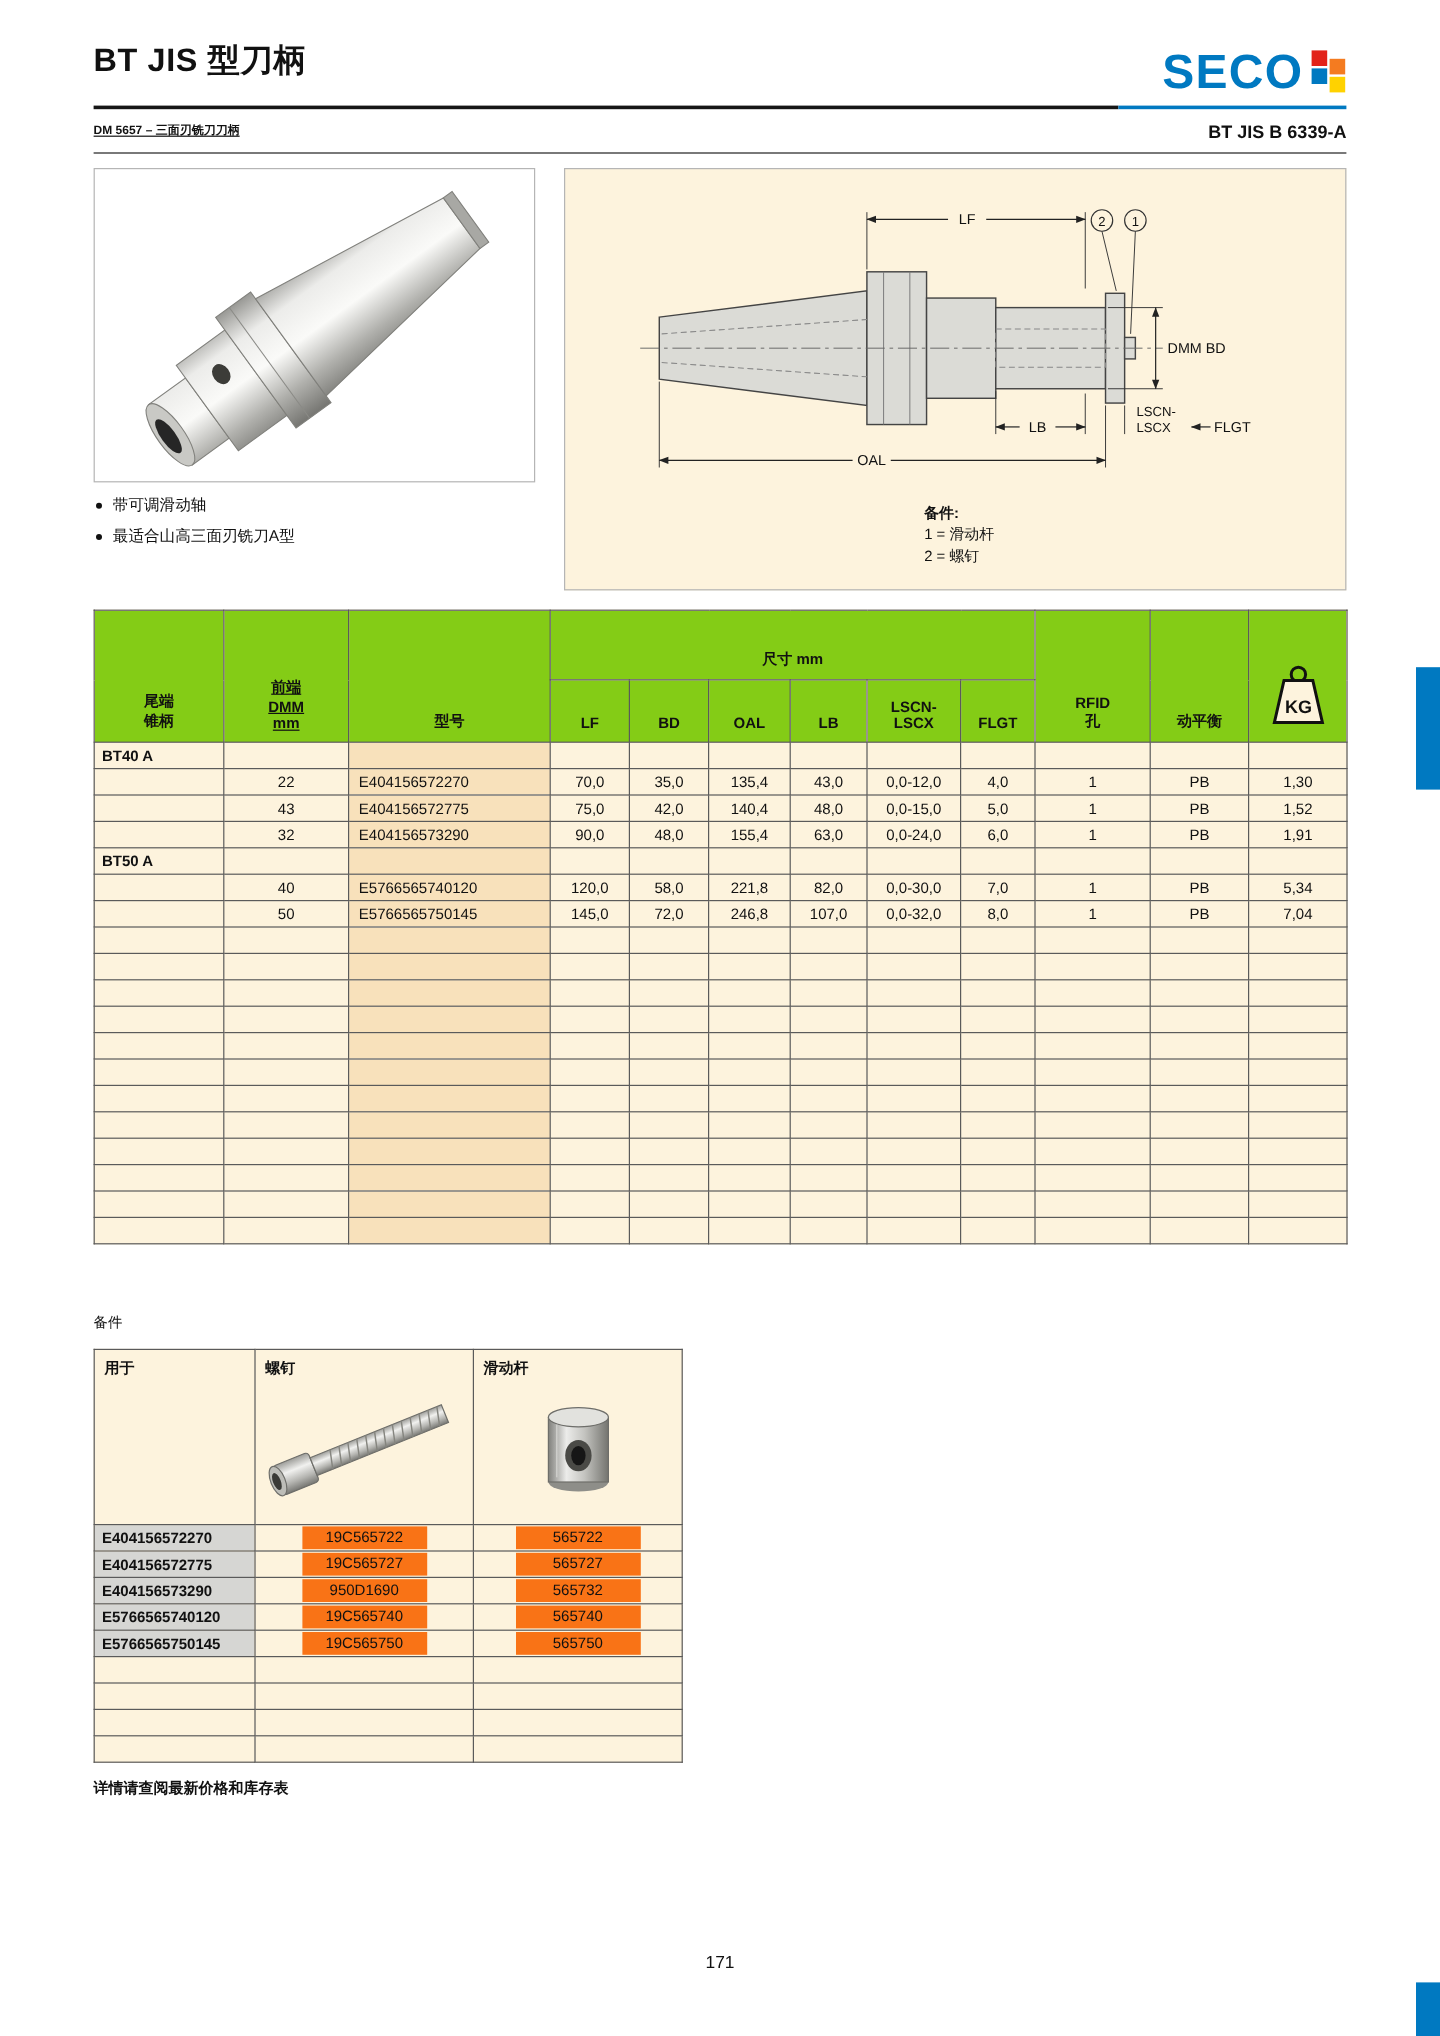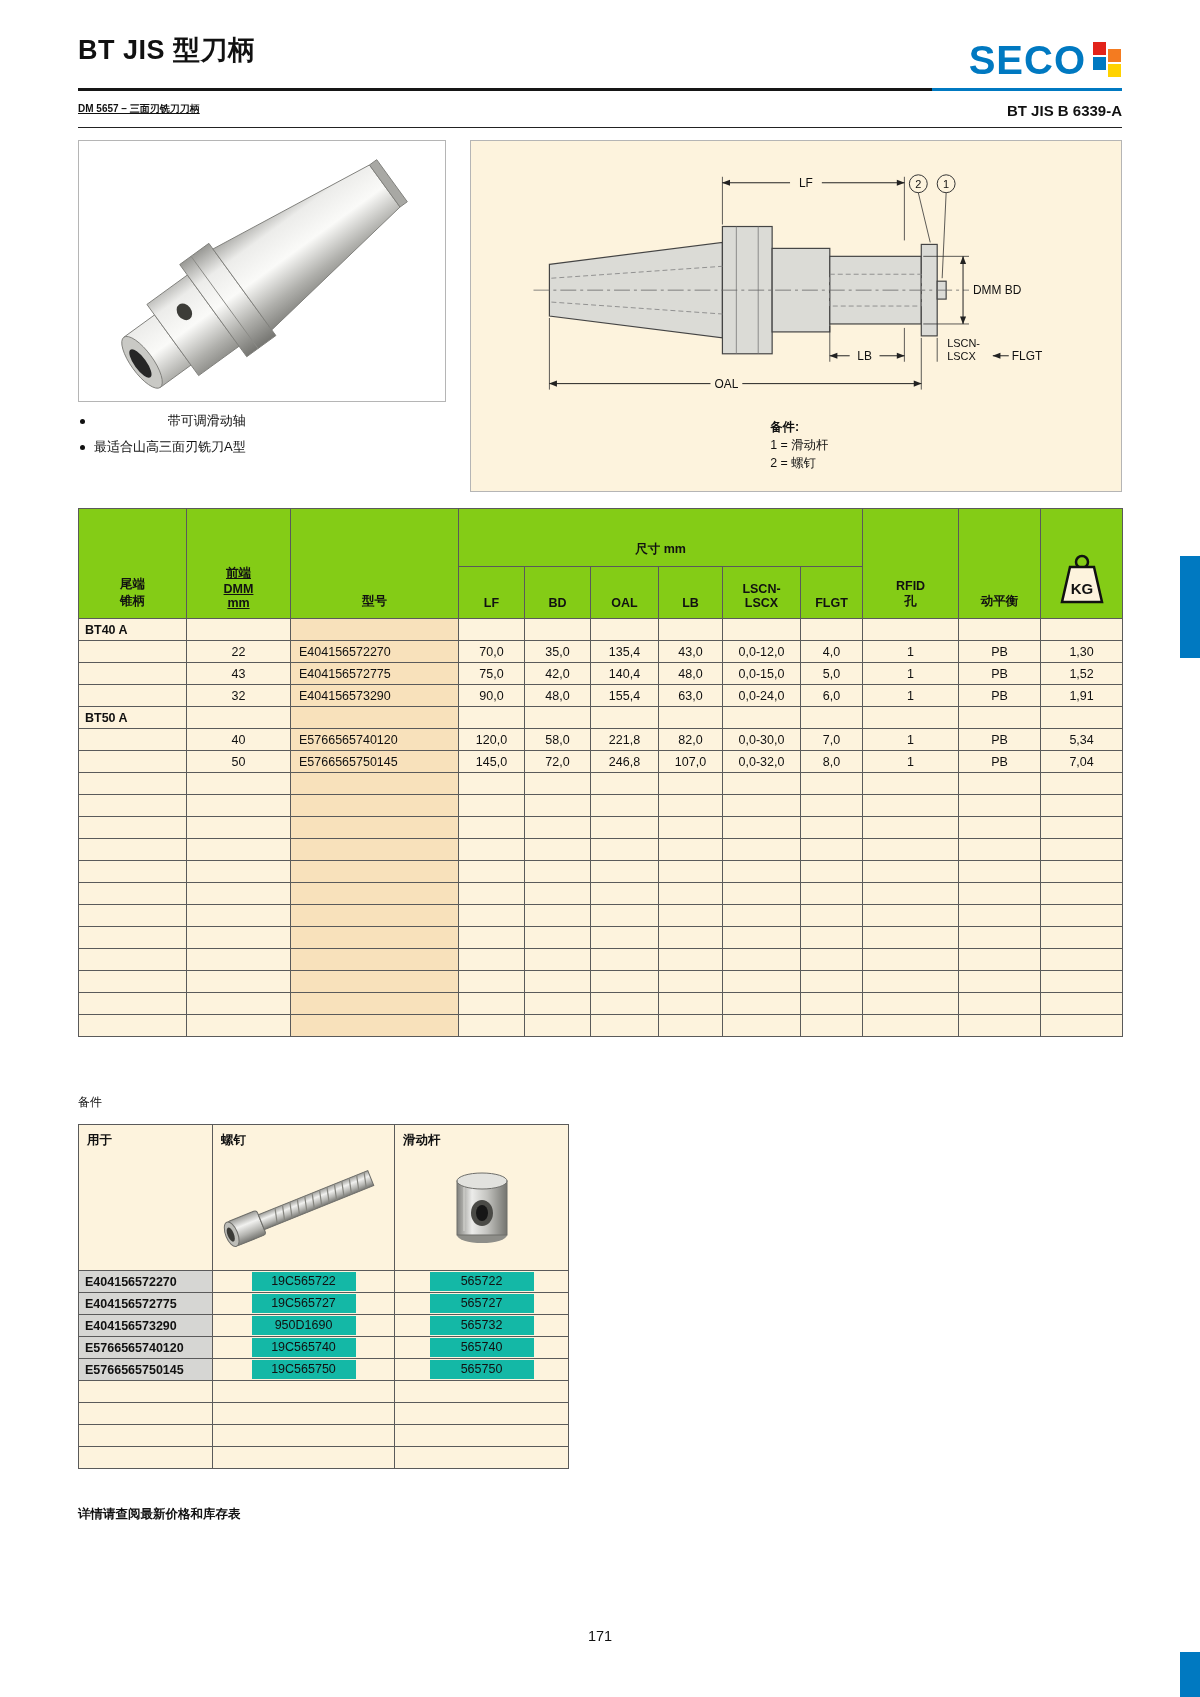--- a/index.html
+++ b/index.html
@@ -21,21 +21,21 @@
   .head-rule-blue{position:absolute;top:88px;left:932px;width:190px;height:3px;background:#0079c1;}
 
   .subheader-left{position:absolute;left:78px;top:102px;font-size:10px;font-weight:bold;text-decoration:underline;}
   .subheader-right{position:absolute;top:102px;left:78px;width:1044px;text-align:right;font-size:15px;font-weight:bold;}
   .sub-rule{position:absolute;top:127px;left:78px;width:1044px;height:1px;background:#222;}
 
   .photo-box{position:absolute;left:78px;top:140px;width:368px;height:262px;border:1px solid #b5b5b5;background:#ffffff;}
   .photo-svg{display:block;width:366px;height:260px;}
 
   .features{position:absolute;left:80px;top:412px;font-size:13px;}
-  .feature{margin-bottom:8px;display:flex;align-items:center;justify-content:space-between;}
+  .feature{margin-bottom:8px;display:flex;align-items:center;}
   .bullet-dot{display:inline-block;width:5px;height:5px;border-radius:50%;background:#111;margin-right:9px;flex:0 0 auto;}
 
   .diagram-box{position:absolute;left:470px;top:140px;width:652px;height:352px;border:1px solid #b5b5b5;background:#fdf3dd;}
   .diagram-svg{display:block;width:650px;height:350px;}
   svg text{font-family:"Liberation Sans",sans-serif;fill:#111;}
 
   .main-table{position:absolute;left:78px;top:508px;width:1044px;border-collapse:collapse;table-layout:fixed;background:#fdf3dd;border:1px solid #222;}
   .main-table th,.main-table td{border:1px solid #5a5a5a;font-size:12.5px;padding:0 4px;text-align:center;white-space:pre-line;overflow:hidden;}
   .main-table thead tr:first-child{height:58px;}
   .main-table thead tr:nth-child(2){height:52px;}
@@ -54,23 +54,23 @@
   .side-tab{position:absolute;right:0;top:556px;width:20px;height:102px;background:#0079c1;}
   .corner-bar{position:absolute;right:0;top:1652px;width:20px;height:45px;background:#0079c1;}
 
   .acc-title{position:absolute;left:78px;top:1094px;font-size:12px;}
   .acc-table{position:absolute;left:78px;top:1124px;width:490px;border-collapse:collapse;table-layout:fixed;background:#fdf3dd;border:1px solid #222;}
   .acc-table th,.acc-table td{border:1px solid #5a5a5a;font-size:12.5px;overflow:hidden;}
   .acc-table thead th{height:146px;vertical-align:top;text-align:left;padding:7px 8px 0 8px;font-weight:bold;background:#fdf3dd;}
   .acc-img{text-align:center;margin-top:6px;}
   .acc-table tbody td{height:22px;vertical-align:middle;text-align:center;}
   .acc-table td.a-part{text-align:left;font-weight:bold;padding-left:6px;background:#d6d6d3;}
-  .shadebox{display:inline-block;min-width:104px;background:#14b8a6;line-height:19px;}
-
-  .footer-note{position:absolute;left:78px;top:1482px;font-size:12.5px;font-weight:bold;margin-top:24px;}
+  .shadebox{display:inline-block;min-width:104px;background:#f97316;line-height:19px;}
+
+  .footer-note{position:absolute;left:78px;top:1482px;font-size:12.5px;font-weight:bold;}
   .page-number{position:absolute;top:1628px;left:78px;width:1044px;text-align:center;font-size:14.5px;}
 </style>
 </head>
 <body>
 
 <div class="page">
 
   <h1 class="title">BT JIS 型刀柄</h1>
 
   <div class="logo">

